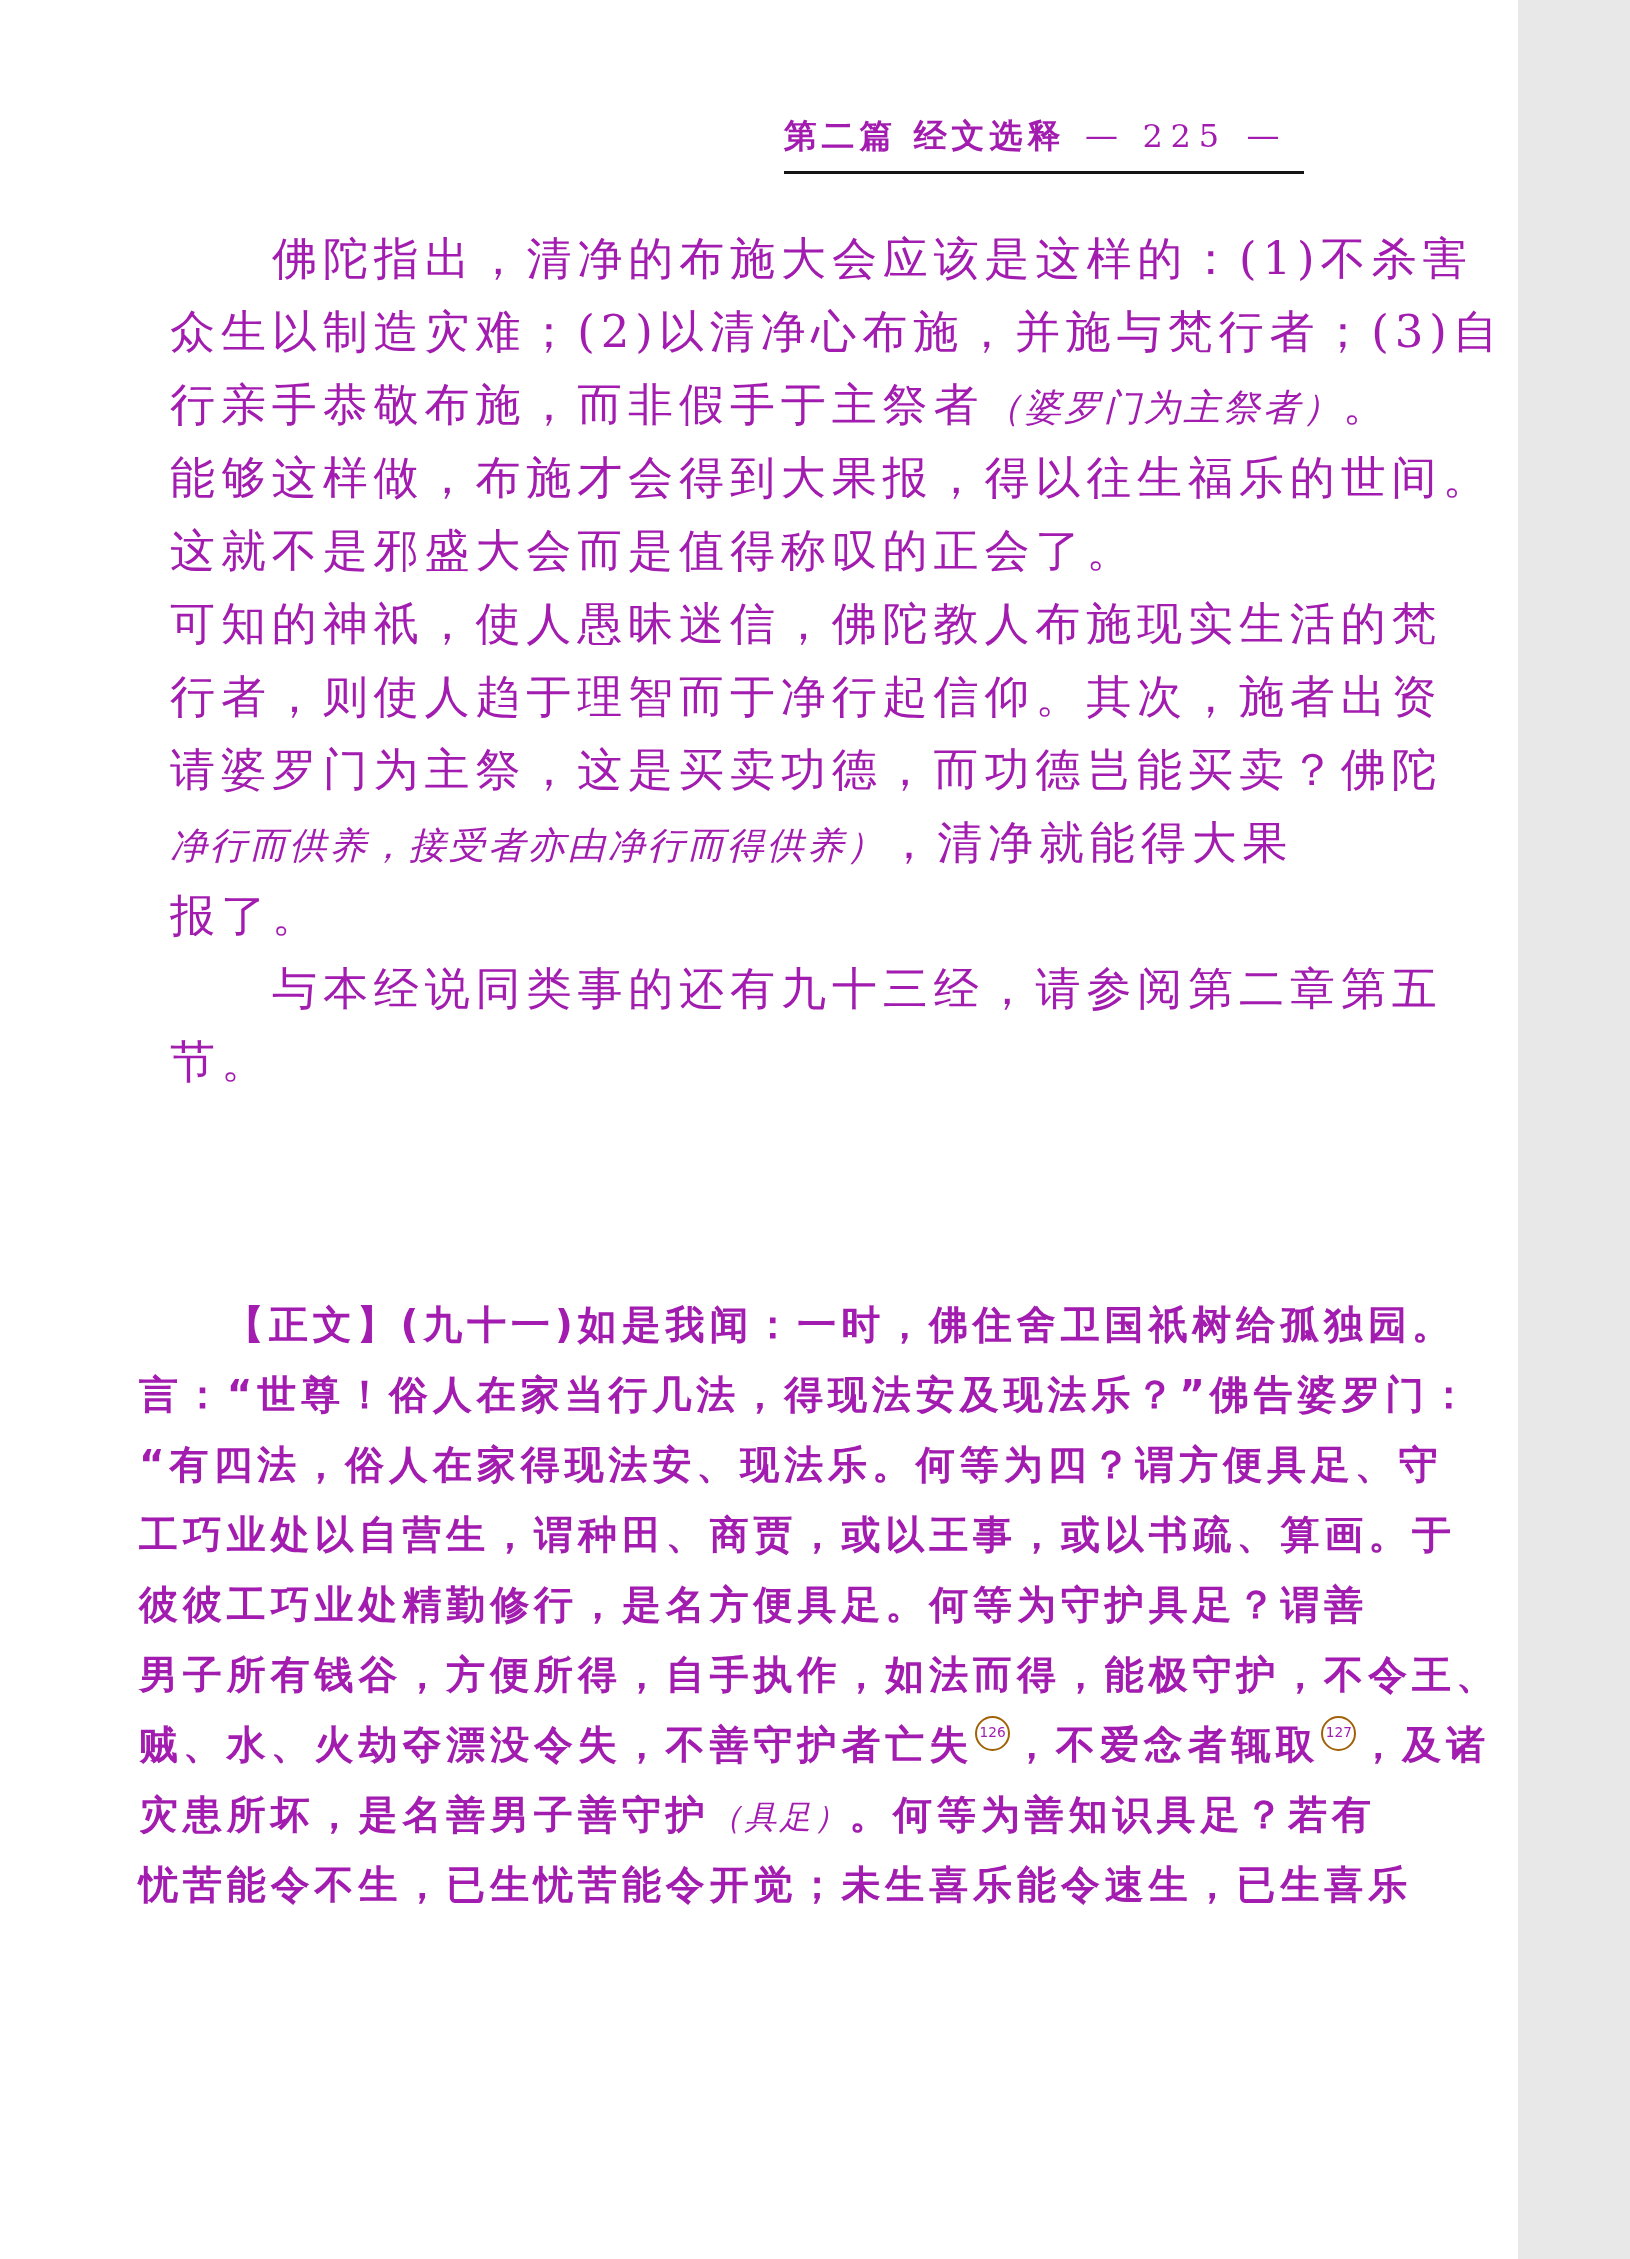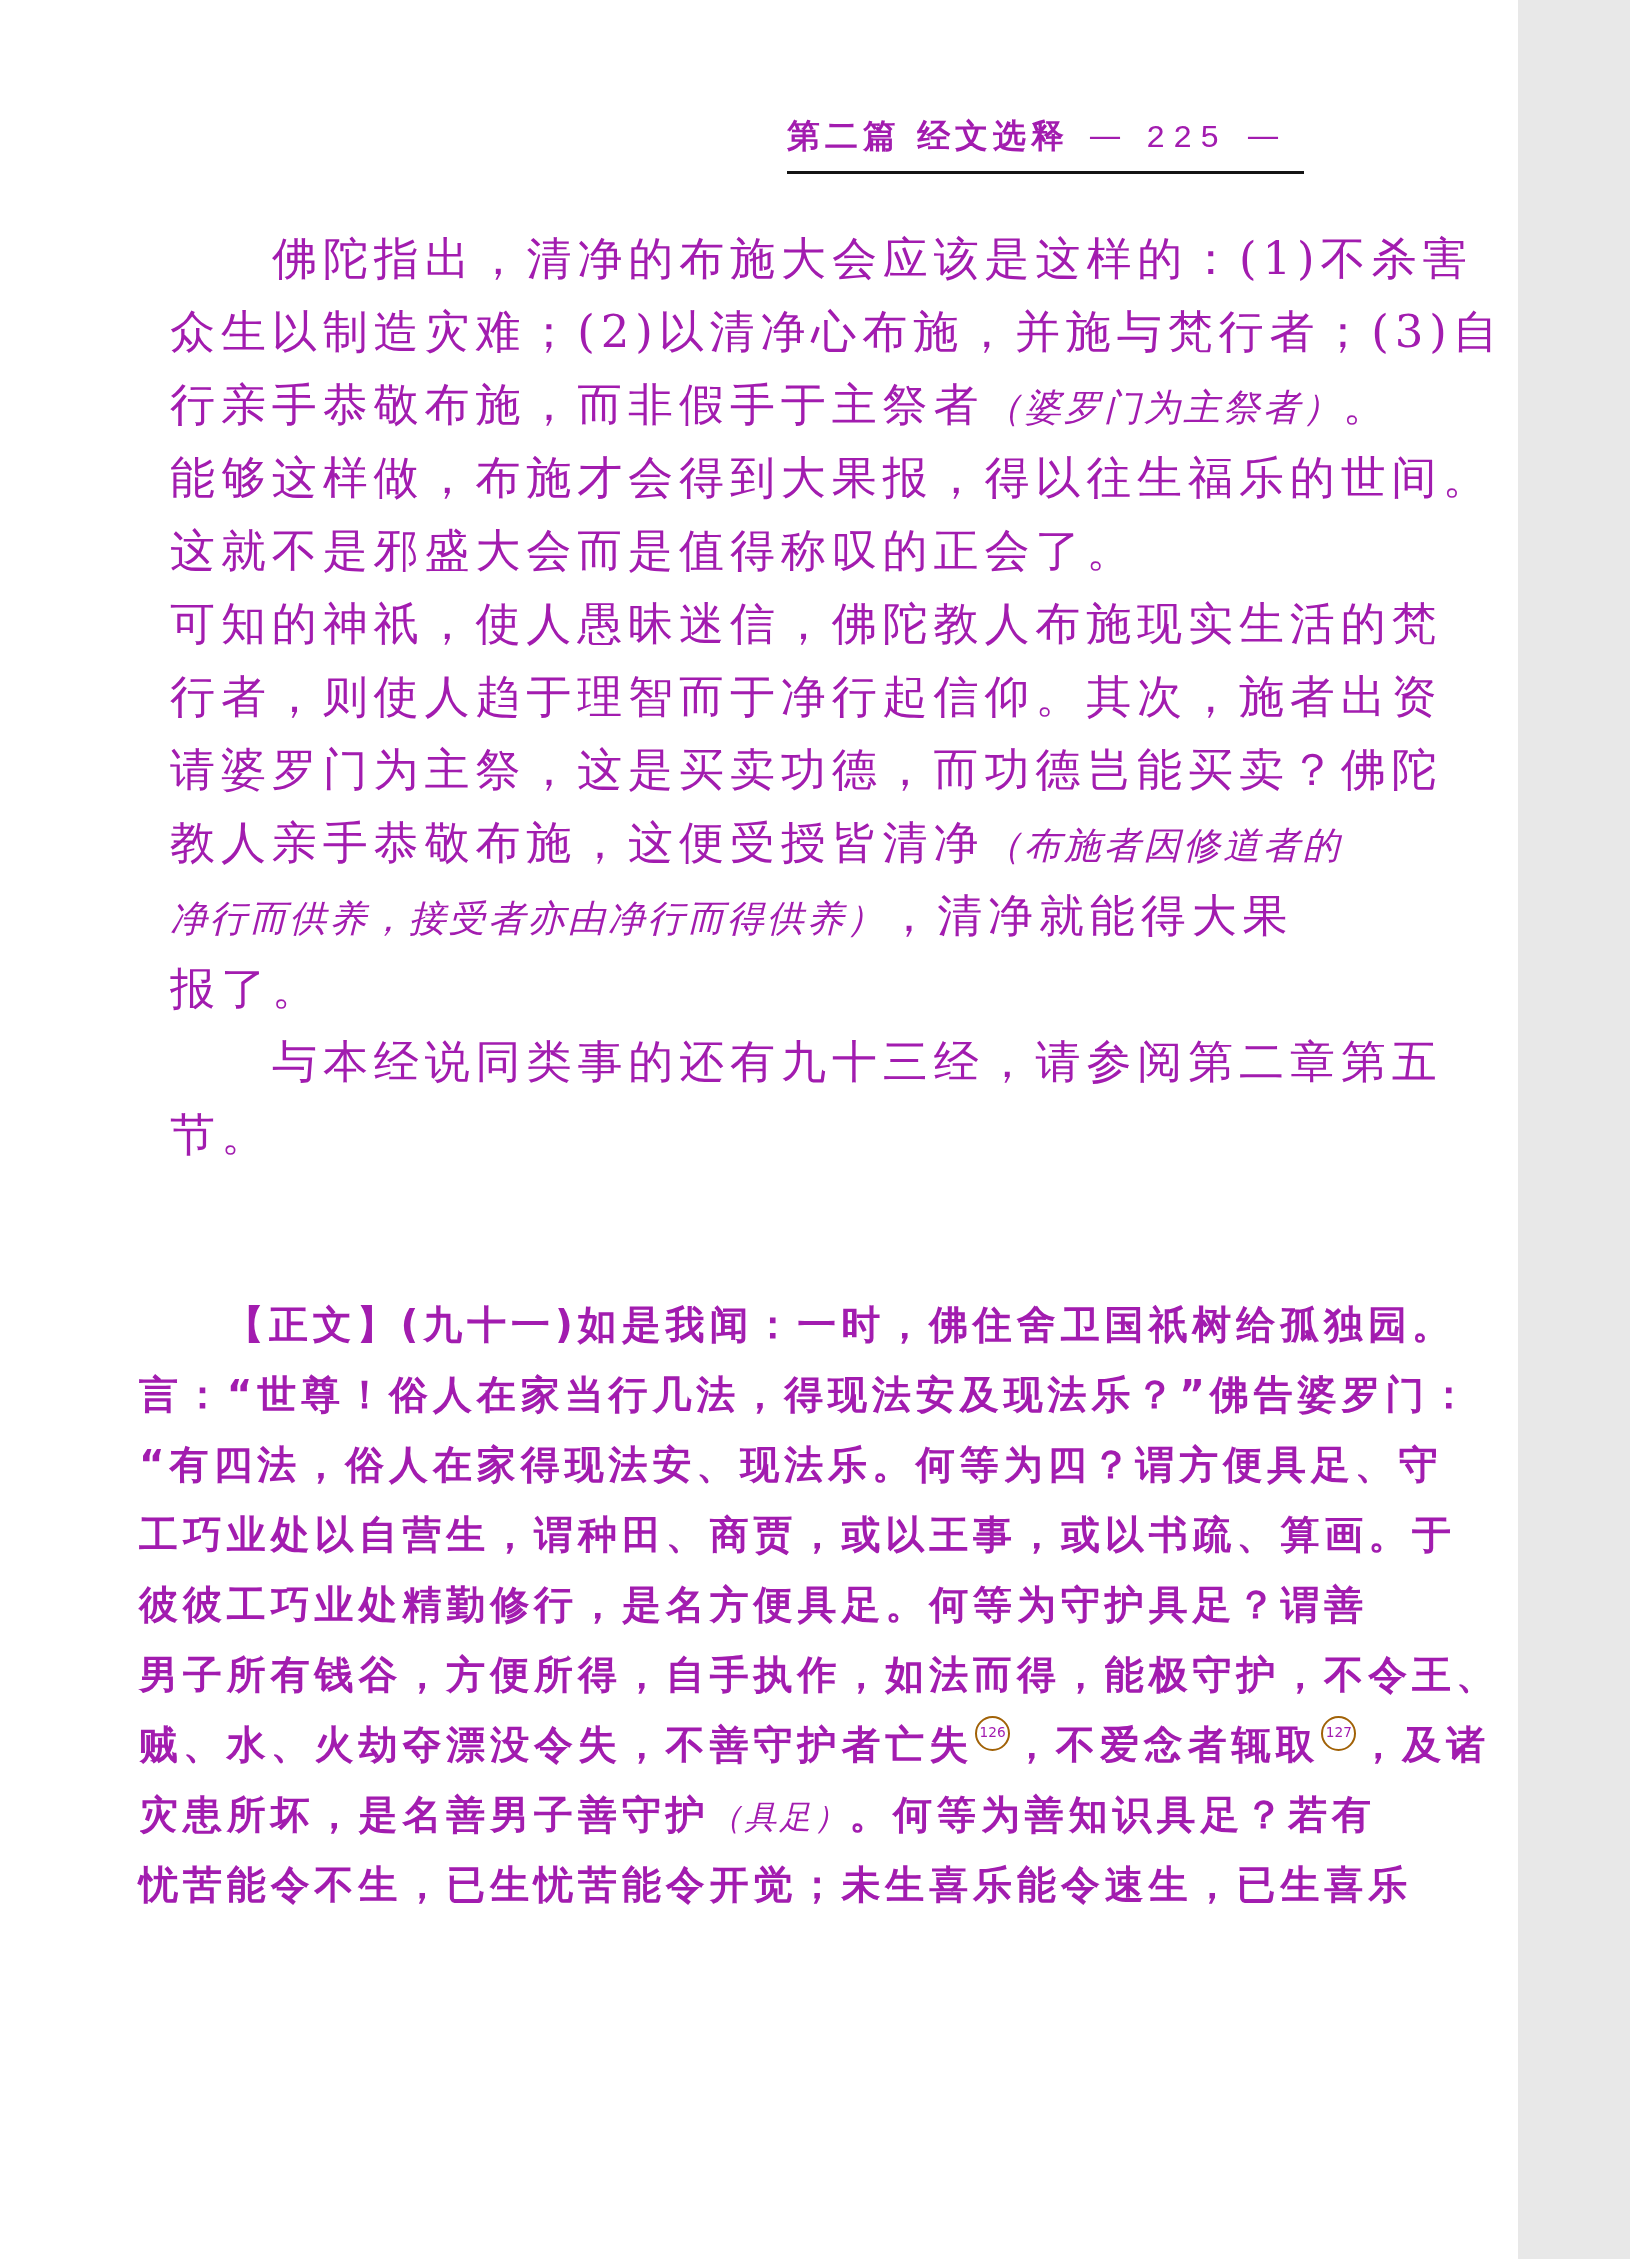--- a/index.html
+++ b/index.html
@@ -17,21 +17,21 @@
     top:114px;right:214px;
     display:flex;align-items:baseline;
     padding-bottom:11.8px;
     border-bottom:3.9px solid #141414;
     font-weight:700;
     font-size:33px;
     letter-spacing:4.9px;
     white-space:nowrap;
   }
   .running-header .pg-dash{margin:0 19.6px;font-weight:400;}
-  .running-header .pg-num{letter-spacing:7.8px;font-weight:400;font-size:32px;font-family:Liberation Mono, monospace;}
+  .running-header .pg-num{letter-spacing:7.8px;font-weight:400;font-size:32px;}
   
   .commentary{
     position:absolute;
     left:139px;top:222px;
     width:1286px;
     margin-left:31px;
   }
   .commentary .line{
     height:73px;
     line-height:73px;
@@ -96,21 +96,20 @@
 
   <div class="commentary">
       <div class="line indent"><span class="seg-n">佛陀指出，清净的布施大会应该是这样的：(1)不杀害</span></div>
       <div class="line"><span class="seg-n">众生以制造灾难；(2)以清净心布施，并施与梵行者；(3)自</span></div>
       <div class="line"><span class="seg-n">行亲手恭敬布施，而非假手于主祭者</span><span class="seg-note">（婆罗门为主祭者）</span><span class="seg-n">。</span></div>
       <div class="line"><span class="seg-n">能够这样做，布施才会得到大果报，得以往生福乐的世间。</span></div>
       <div class="line"><span class="seg-n">这就不是邪盛大会而是值得称叹的正会了。</span></div>
       <div class="line"><span class="seg-n">可知的神祇，使人愚昧迷信，佛陀教人布施现实生活的梵</span></div>
       <div class="line"><span class="seg-n">行者，则使人趋于理智而于净行起信仰。其次，施者出资</span></div>
       <div class="line"><span class="seg-n">请婆罗门为主祭，这是买卖功德，而功德岂能买卖？佛陀</span></div>
-      <div class="line"><span class="seg-n">教人亲手恭敬布施，这便受授皆清净</span><span class="seg-note">（布施者因修道者的</span></div>
       <div class="line"><span class="seg-note">净行而供养，接受者亦由净行而得供养）</span><span class="seg-n">，清净就能得大果</span></div>
       <div class="line"><span class="seg-n">报了。</span></div>
       <div class="line indent"><span class="seg-n">与本经说同类事的还有九十三经，请参阅第二章第五</span></div>
       <div class="line"><span class="seg-n">节。</span></div>
     </div>
 
   <div class="scripture">
       <div class="line indent"><span class="seg-n">【正文】(九十一)如是我闻：一时，佛住舍卫国祇树给孤独园。</span></div>
       <div class="line"><span class="seg-n">言：“世尊！俗人在家当行几法，得现法安及现法乐？”佛告婆罗门：</span></div>
       <div class="line"><span class="seg-n">“有四法，俗人在家得现法安、现法乐。何等为四？谓方便具足、守</span></div>

